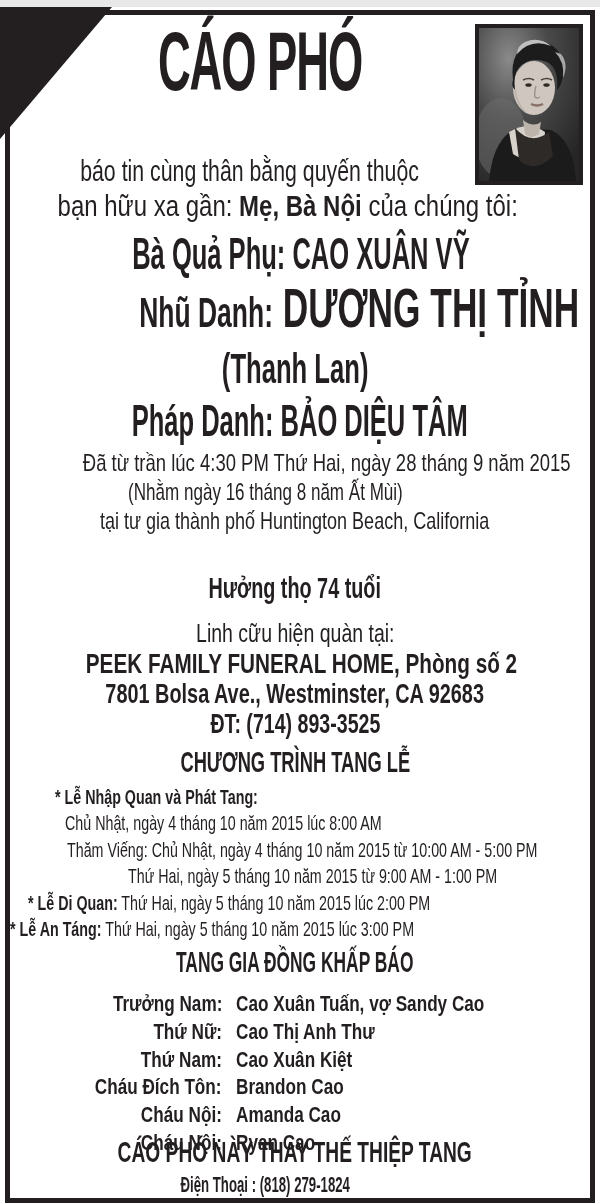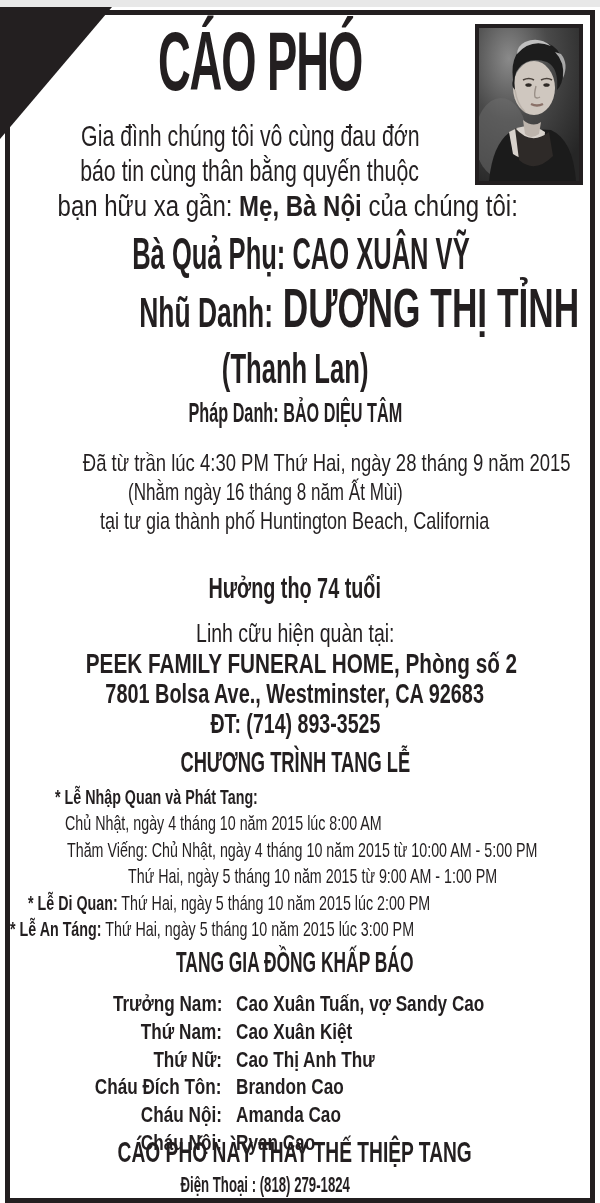--- a/index.html
+++ b/index.html
@@ -81,40 +81,37 @@
       <path d="M57,58 Q55,66 56,69 Q58,71 61,69" stroke="#9a9088" stroke-width="1.4" fill="none"></path>
       <path d="M52,76 Q58,79 64,76" stroke="#8a7168" stroke-width="2.4" fill="none"></path>
       <path d="M36,62 Q38,76 46,84" stroke="#b0a89f" stroke-width="1.5" fill="none" opacity="0.7"></path>
     </svg>
   </div>
 
   <div class="ln title" style="left:0; top:12px; width:520px; --sx:.54">
     <span class="sx">CÁO PHÓ</span>
   </div>
 
-  <div class="ln intro" style="left:0; top:114px; width:500px; --sx:.71">
-    <span class="sx">Gia đình chúng tôi vô cùng đau đớn</span>
-  </div>
   <div class="ln intro" style="left:0; top:149px; width:500px; --sx:.71">
     <span class="sx">báo tin cùng thân bằng quyến thuộc</span>
   </div>
   <div class="ln intro" style="left:0; top:184px; width:540px; --sx:.80">
     <span class="sx"><span>bạn hữu xa gần: </span><b>Mẹ, Bà Nội</b><span> của chúng tôi:</span></span>
   </div>
 
   <div class="ln nline" style="left:10px; top:225px; width:570px; font-size:44px; --sx:.58">
     <span class="sx">Bà Quả Phụ: CAO XUÂN VỸ</span>
   </div>
   <div class="ln nline" style="left:10px; top:273px; width:570px; font-size:56px; --sx:.63">
     <span class="sx"><span style="font-size:42px">Nhũ Danh:</span> <span>DƯƠNG THỊ TỈNH</span></span>
   </div>
   <div class="ln nline" style="left:10px; top:341px; width:570px; font-size:42px; --sx:.61">
     <span class="sx">(Thanh Lan)</span>
   </div>
-  <div class="ln nline" style="left:10px; top:392px; width:570px; font-size:28px; --sx:.58">
+  <div class="ln nline" style="left:10px; top:392px; width:570px; font-size:44px; --sx:.58">
     <span class="sx">Pháp Danh: BẢO DIỆU TÂM</span>
   </div>
 
   <div class="blk ctr info" style="left:10px; top:441px; width:570px;">
     <div class="row"><span class="sx" style="--sx:.77">Đã từ trần lúc 4:30 PM Thứ Hai, ngày 28 tháng 9 năm 2015</span></div>
     <div class="row" style="width:510px"><span class="sx" style="--sx:.71">(Nhằm ngày 16 tháng 8 năm Ất Mùi)</span></div>
     <div class="row"><span class="sx" style="--sx:.75">tại tư gia thành phố Huntington Beach, California</span></div>
   </div>
 
   <div class="ln b" style="left:10px; top:566px; width:570px; font-size:30px; --sx:.66">
@@ -144,26 +141,26 @@
 
   <div class="ln b" style="left:10px; top:940px; width:570px; font-size:30px; --sx:.58">
     <span class="sx">TANG GIA ĐỒNG KHẤP BÁO</span>
   </div>
   <div class="blk fam" style="left:10px; top:983px; width:570px;">
     <div class="frow">
         <div class="frole"><span class="sx">Trưởng Nam:</span></div>
         <div class="fname"><span class="sx">Cao Xuân Tuấn, vợ Sandy Cao</span></div>
       </div>
     <div class="frow">
+        <div class="frole"><span class="sx">Thứ Nữ:</span></div>
+        <div class="fname"><span class="sx">Cao Thị Anh Thư</span></div>
+      </div>
+    <div class="frow">
         <div class="frole"><span class="sx">Thứ Nam:</span></div>
         <div class="fname"><span class="sx">Cao Xuân Kiệt</span></div>
-      </div>
-    <div class="frow">
-        <div class="frole"><span class="sx">Thứ Nữ:</span></div>
-        <div class="fname"><span class="sx">Cao Thị Anh Thư</span></div>
       </div>
     <div class="frow">
         <div class="frole"><span class="sx">Cháu Đích Tôn:</span></div>
         <div class="fname"><span class="sx">Brandon Cao</span></div>
       </div>
     <div class="frow">
         <div class="frole"><span class="sx">Cháu Nội:</span></div>
         <div class="fname"><span class="sx">Amanda Cao</span></div>
       </div>
     <div class="frow">

